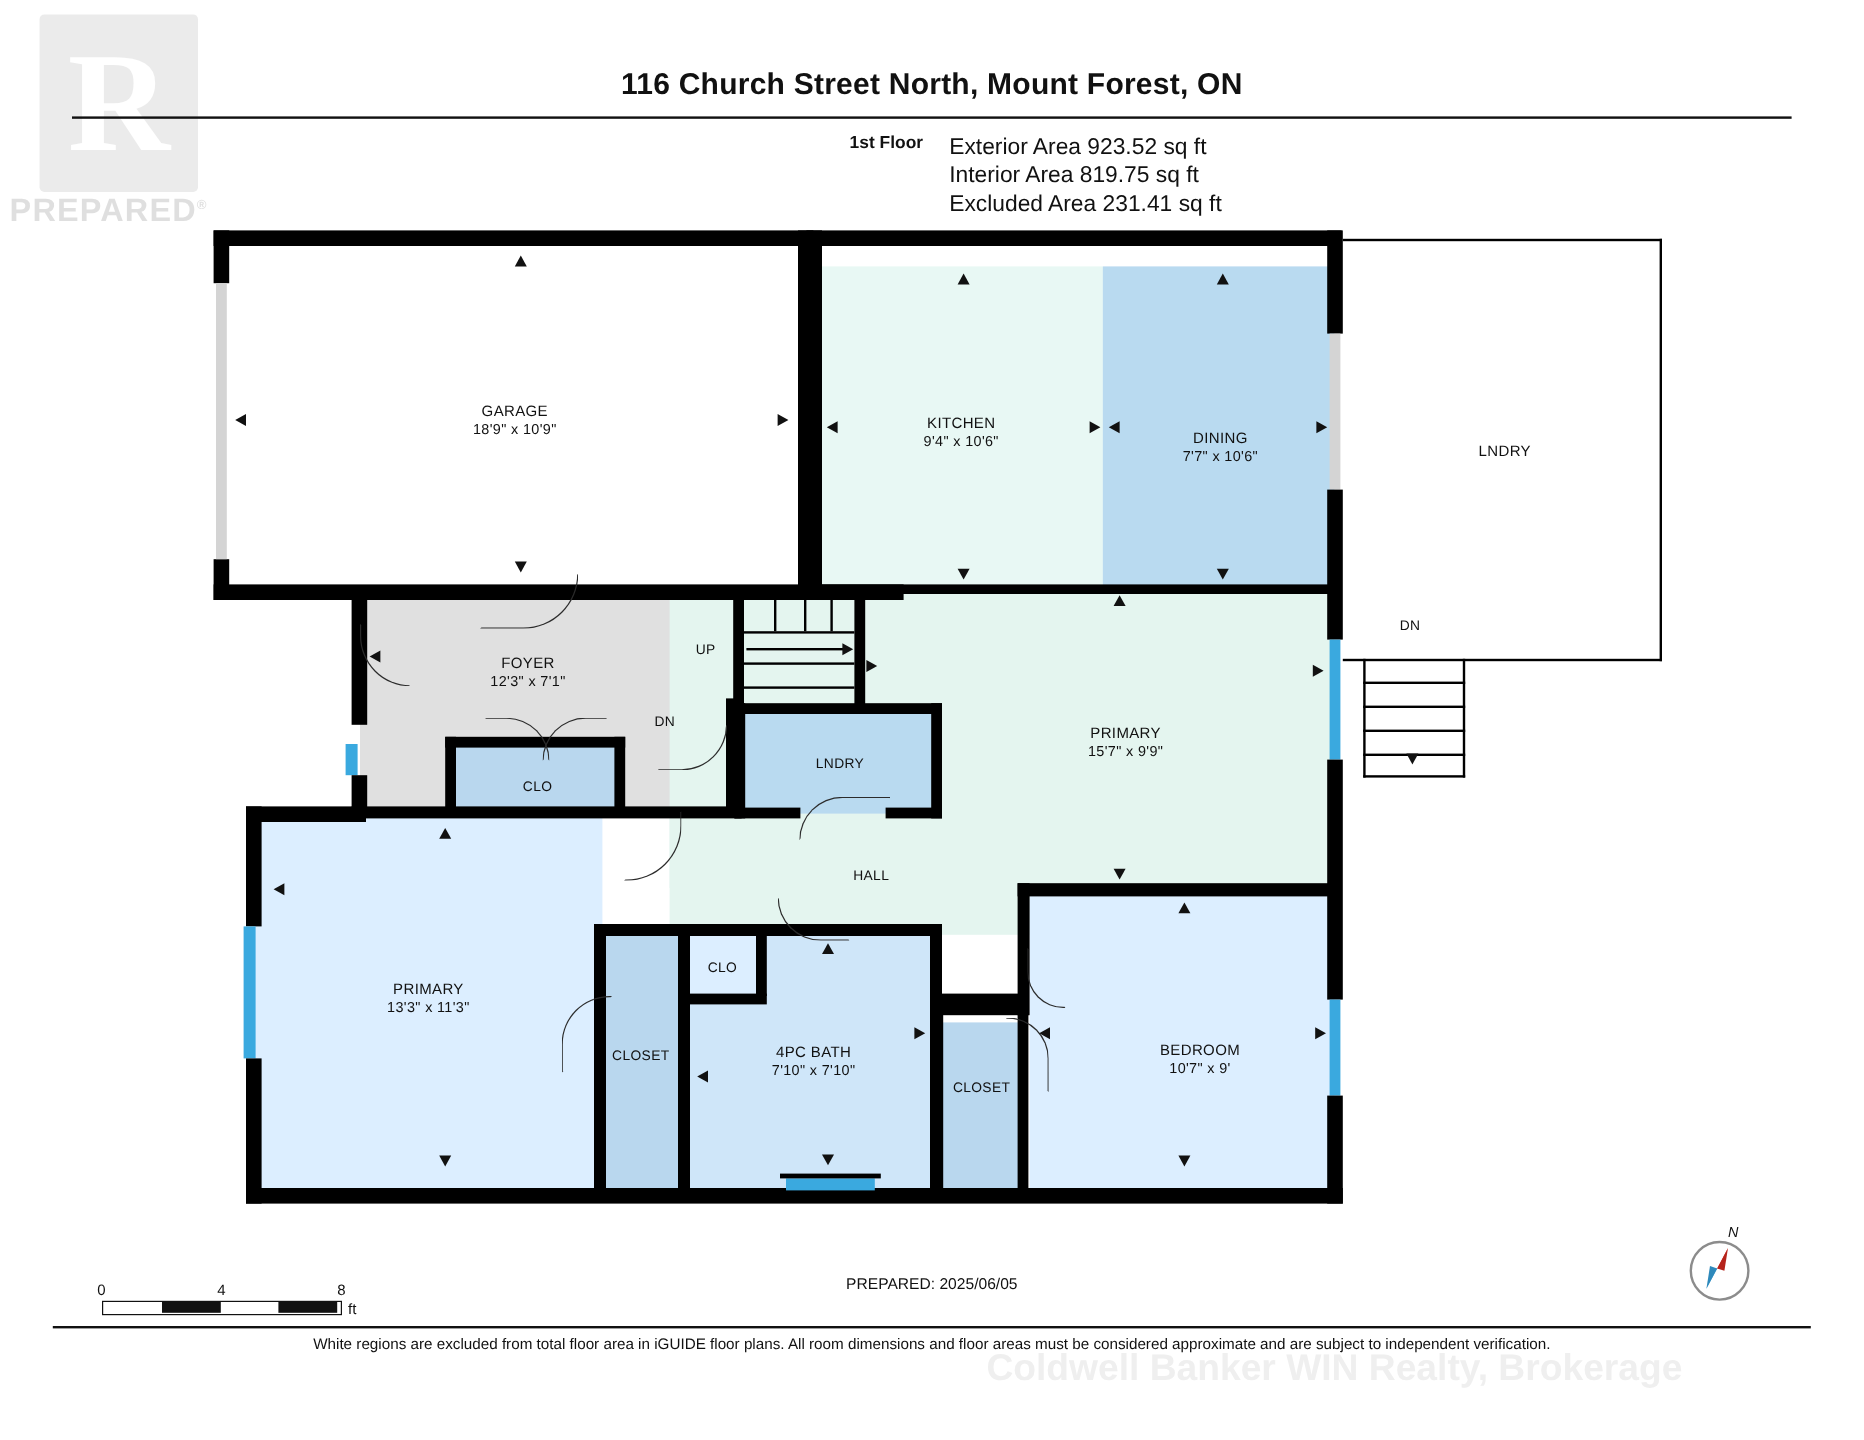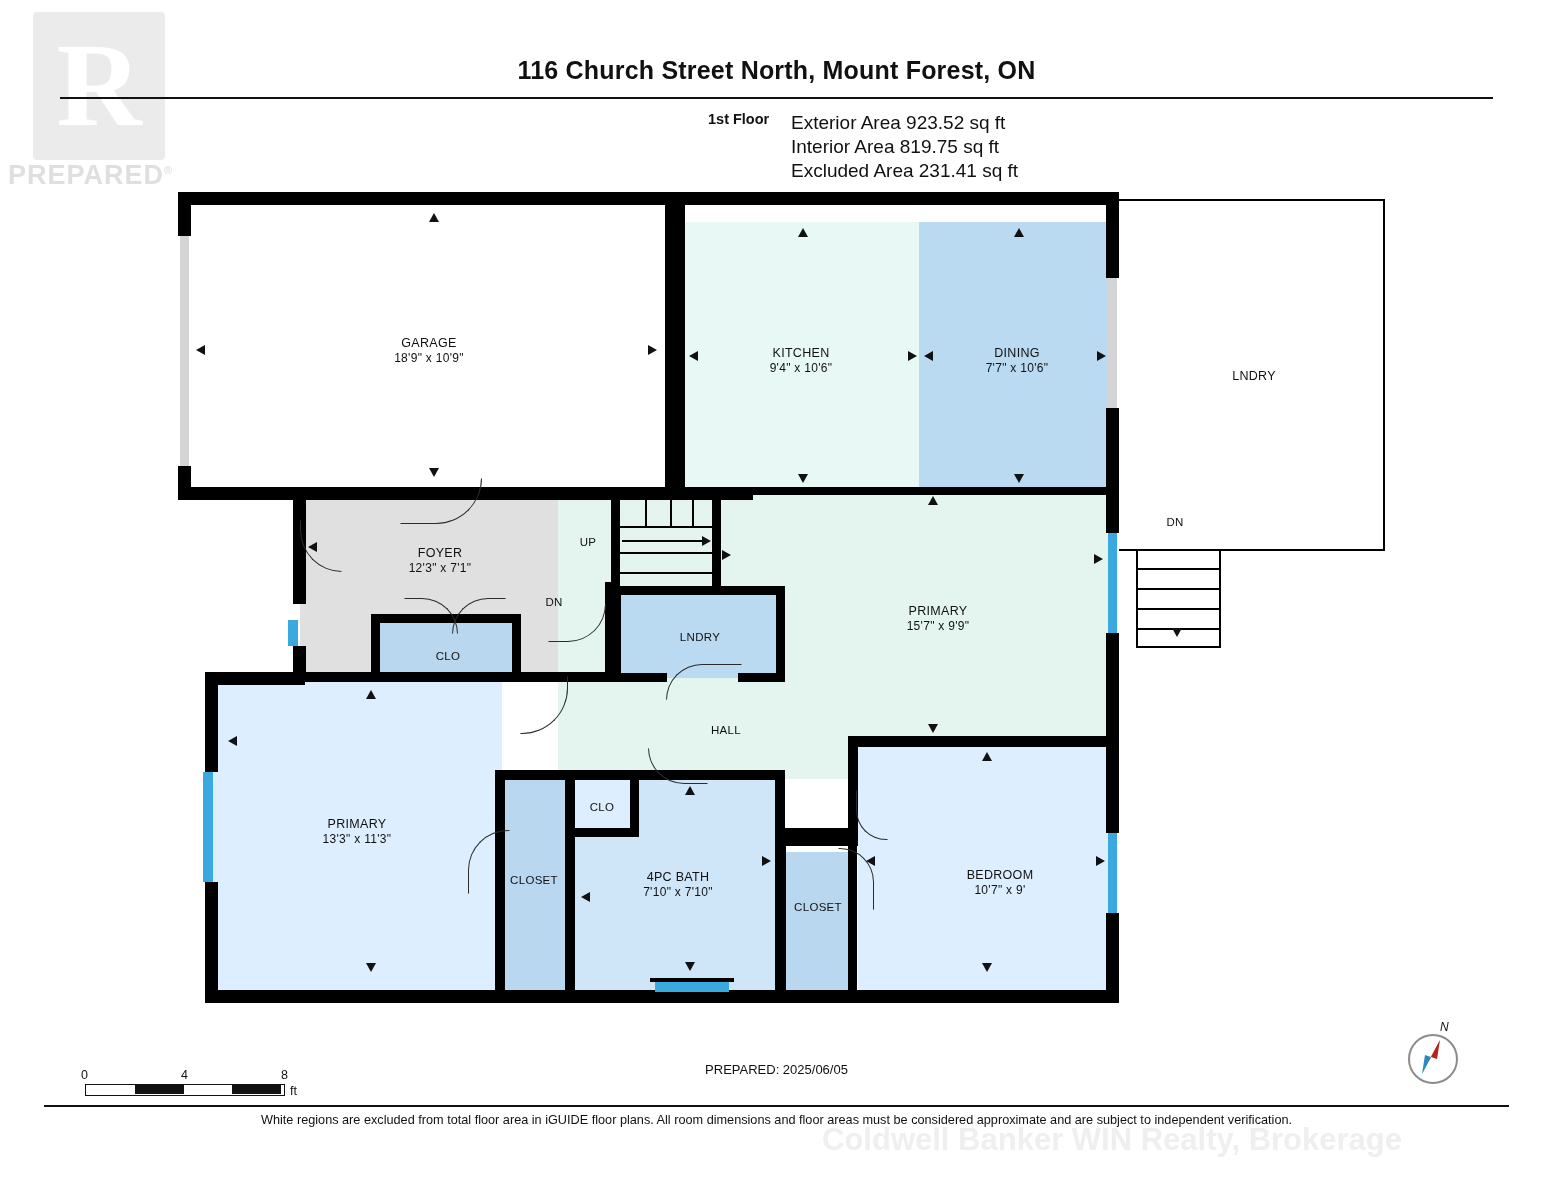--- a/index.html
+++ b/index.html
@@ -332,21 +332,21 @@
   <div class="arrow arr-right" style="left:1096px; top:856px;"></div>
 
   <div class="label" style="left:329px; top:336px; width:200px;">
     <div class="nm">GARAGE</div>
     <div class="dim">18'9" x 10'9"</div>
   </div>
   <div class="label" style="left:703px; top:346px; width:196px;">
     <div class="nm">KITCHEN</div>
     <div class="dim">9'4" x 10'6"</div>
   </div>
-  <div class="label" style="left:919px; top:346px; width:196px;">
+  <div class="label" style="left:919px; top:358px; width:196px;">
     <div class="nm">DINING</div>
     <div class="dim">7'7" x 10'6"</div>
   </div>
   <div class="label" style="left:1156px; top:369px; width:196px;">
     <div class="nm">LNDRY</div>
   </div>
   <div class="label" style="left:342px; top:546px; width:196px;">
     <div class="nm">FOYER</div>
     <div class="dim">12'3" x 7'1"</div>
   </div>

